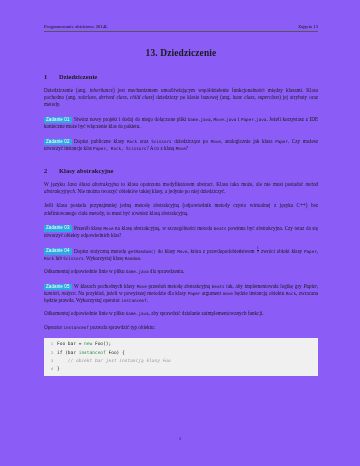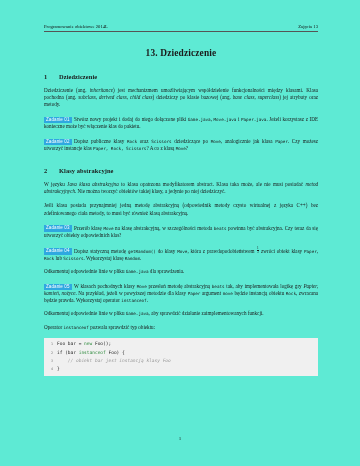--- a/index.html
+++ b/index.html
@@ -13,21 +13,21 @@
     font-family: "Liberation Serif", serif;
     color: #1a1a1a;
     overflow: hidden;
     position: relative;
   }
   .page {
     position: absolute;
     left: 0; top: 0;
     width: 360px;
     height: 466px;
-    background: #5eead4;
+    background: #8b5cf6;
   }
   .content {
     position: absolute;
     left: 44px;
     top: 24px;
     width: 274px;
   }
   
   .pg-header {
     display: flex;

